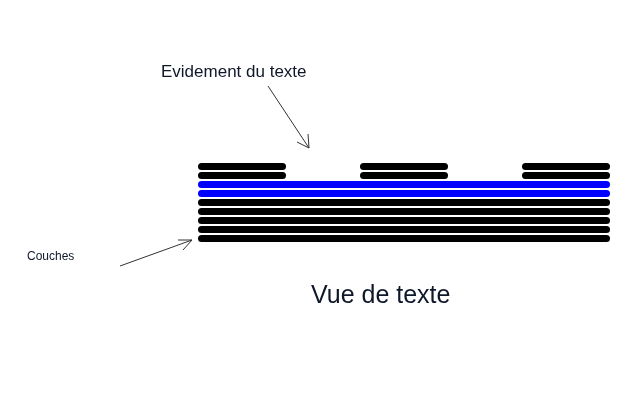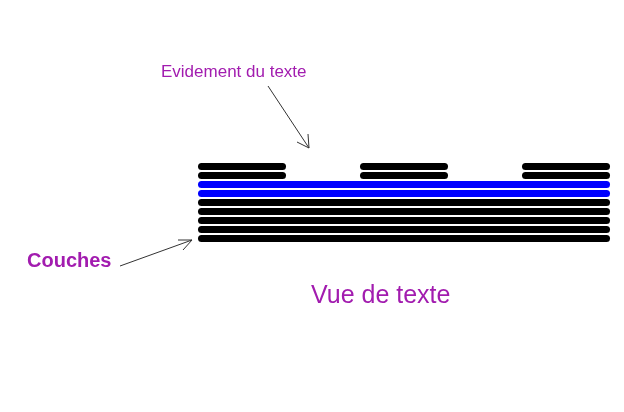--- a/index.html
+++ b/index.html
@@ -1,20 +1,20 @@
 <!DOCTYPE html>
 <html><head>
 <meta charset="utf-8">
 <style>
   html, body { margin:0; padding:0; background:#ffffff; }
   body { width:624px; height:412px; position:relative; overflow:hidden;
          font-family:"Liberation Sans", sans-serif; }
-  .label { position:absolute; color:#a21caf; white-space:nowrap; }
+  .label { position:absolute; color:#0f172a; white-space:nowrap; }
   #lbl-evid { left:161px; top:62px; font-size:17px; }
-  #lbl-couches { left:27px; top:249px; font-size:20px;font-weight:bold; }
+  #lbl-couches { left:27px; top:249px; font-size:12px; }
   #lbl-vue { left:311px; top:280px; font-size:25px; }
   .bar { position:absolute; height:7px; border-radius:4px; }
   svg.arrows { position:absolute; left:0; top:0; }
 </style>
 </head>
 <body>
 
 <div id="lbl-evid" class="label">Evidement du texte</div>
 <div id="lbl-couches" class="label">Couches</div>
 <div id="lbl-vue" class="label">Vue de texte</div>

